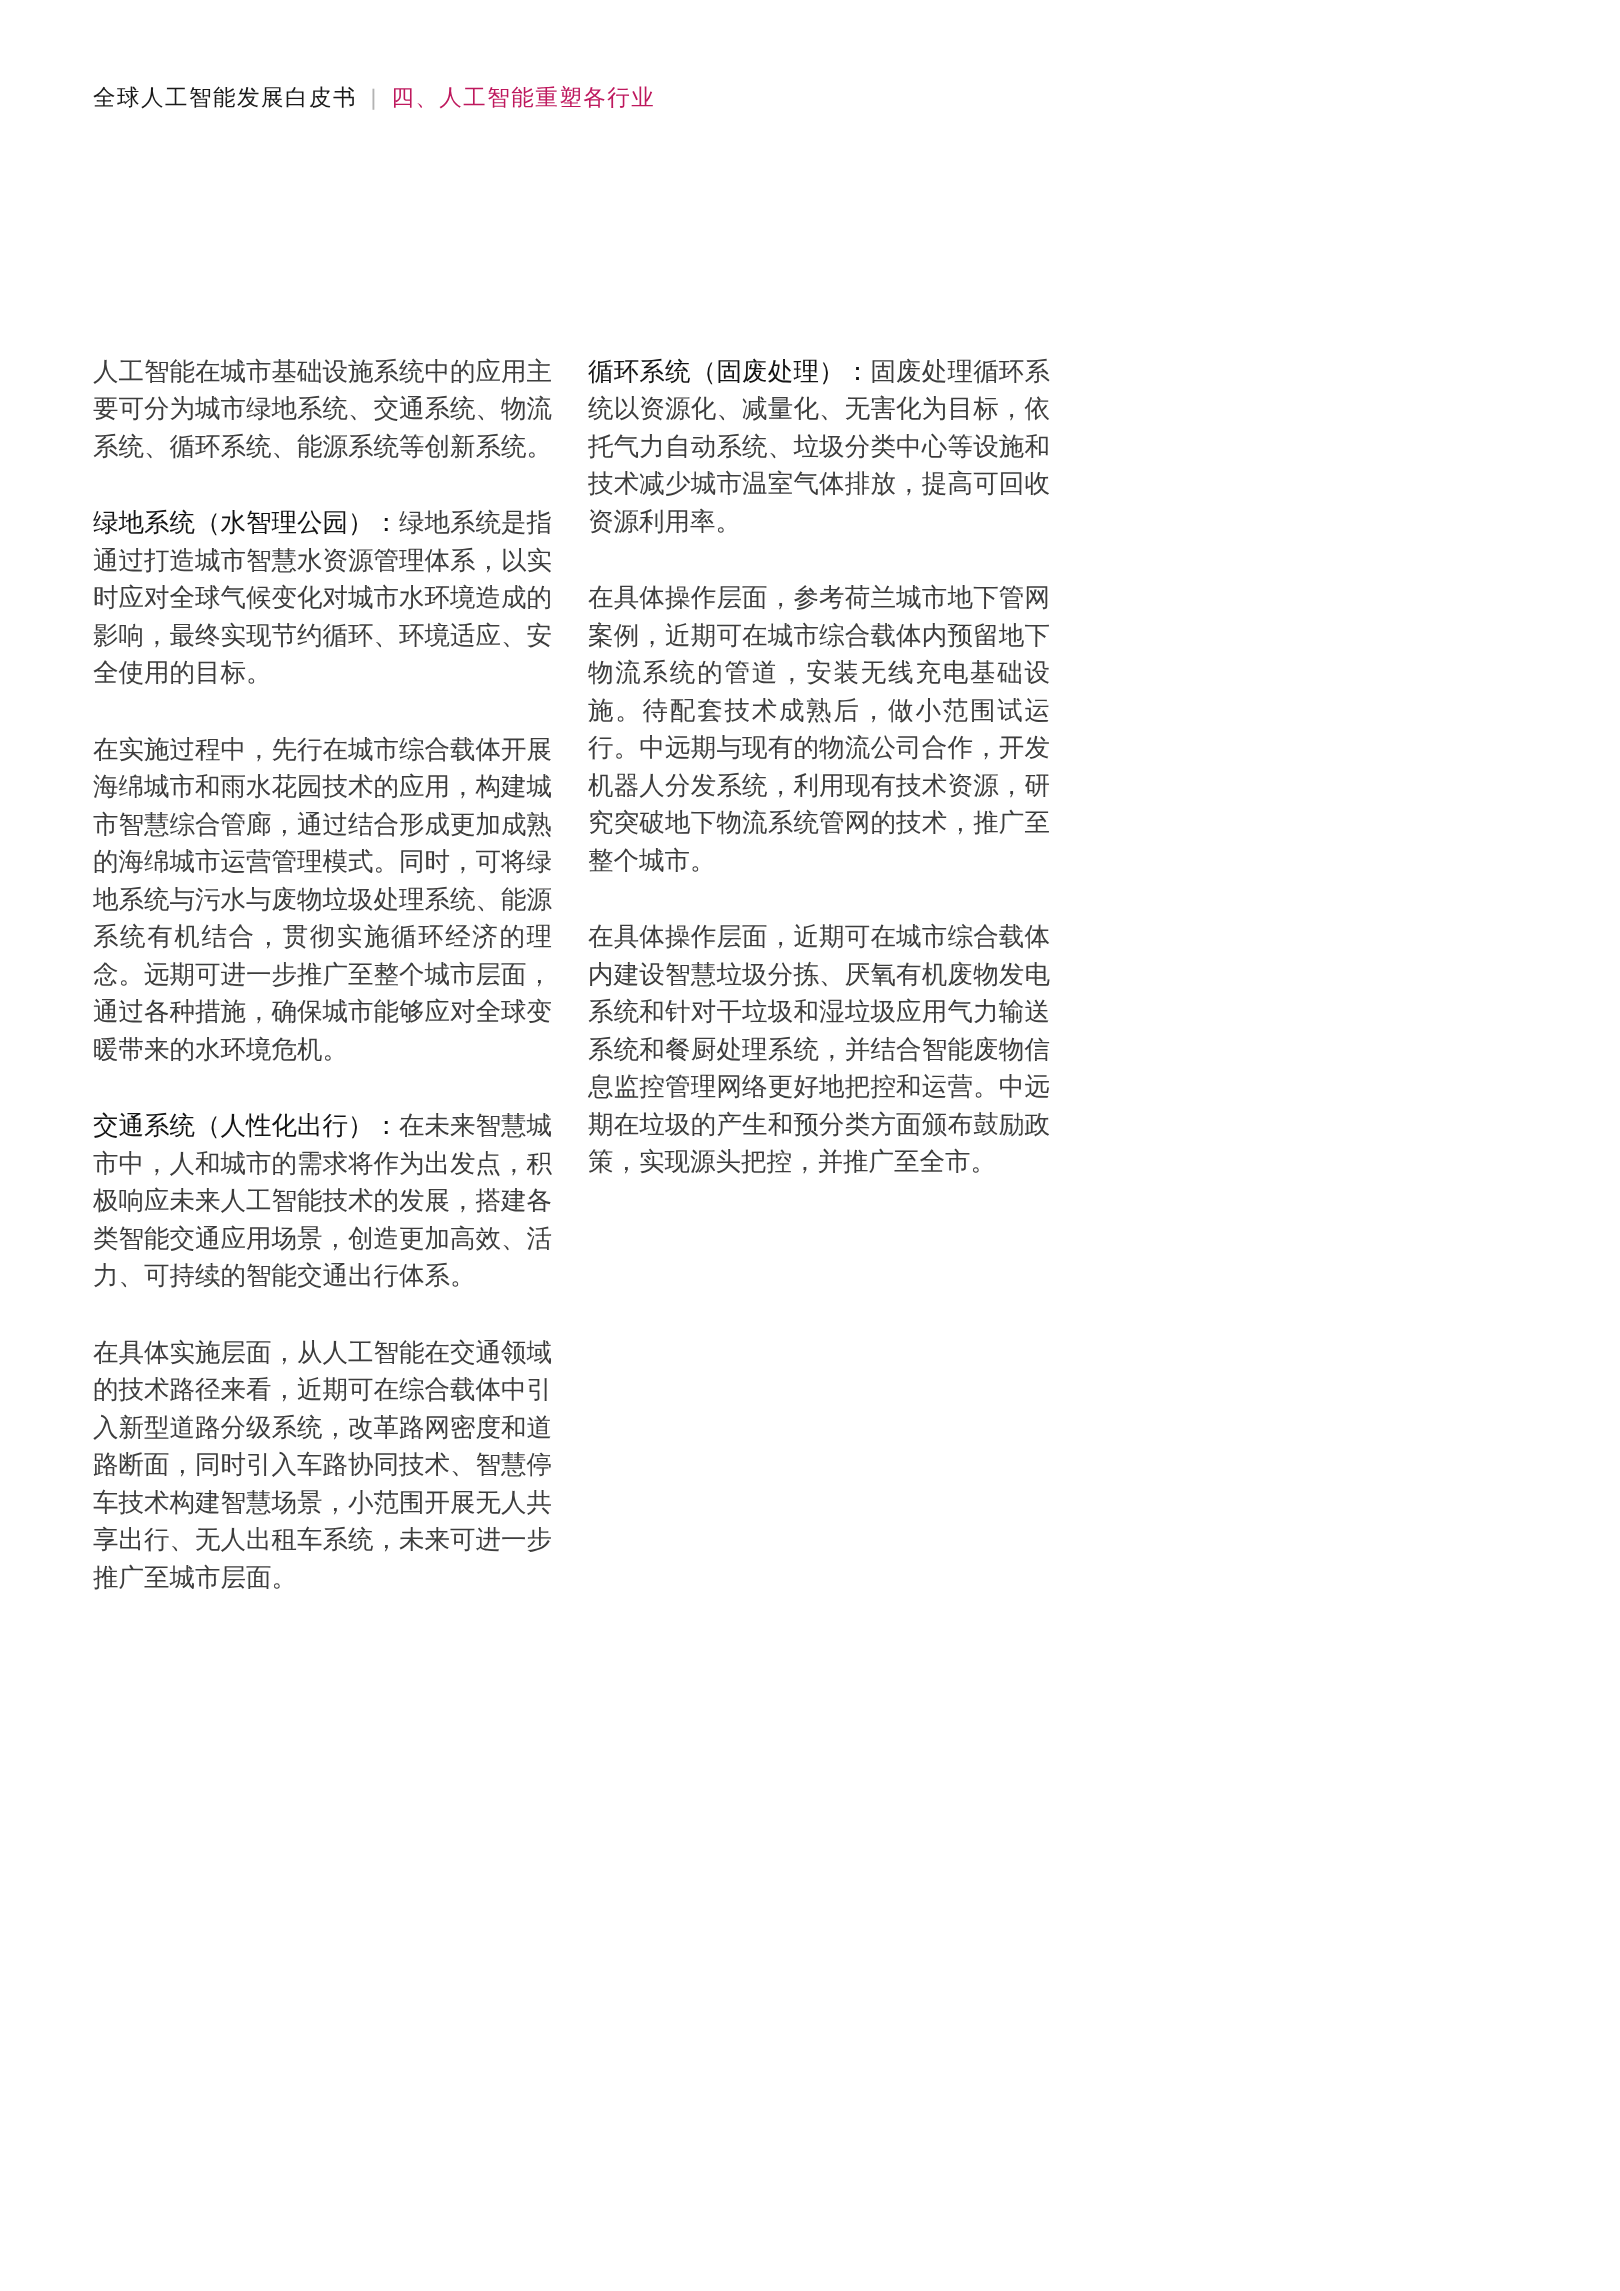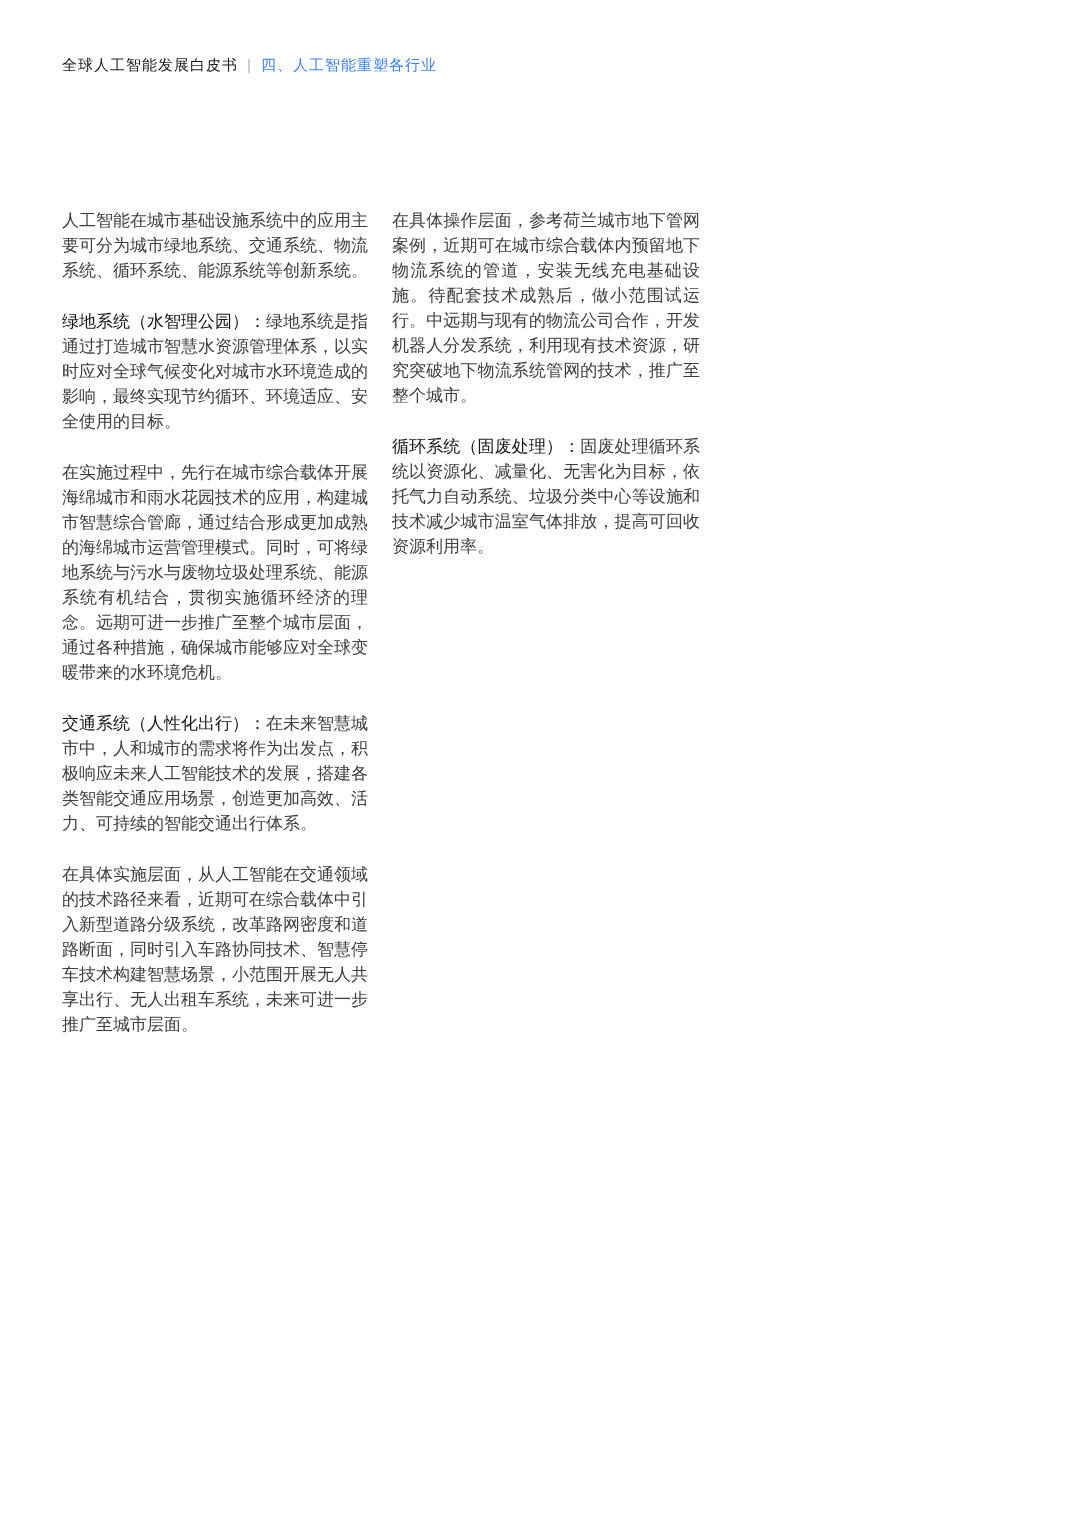--- a/index.html
+++ b/index.html
@@ -23,26 +23,26 @@
   .page-header .title {
     font-weight: normal;
     color: #1a1a1a;
   }
   .page-header .sep {
     color: #b3b3b3;
     margin: 0 9px;
     font-weight: normal;
   }
   .page-header .section {
-    color: #3b82f6;
+    color: #be185d;
     font-weight: normal;
   }
   .content-columns {
     position: absolute;
-    top: 208px;
+    top: 235px;
     left: 62px;
     display: flex;
     gap: 24px;
   }
   .col { display: block; }
   .col-left  { width: 306px; }
   .col-right { width: 308px; }
   .para {
     font-size: 17px;
     line-height: 25px;
@@ -76,21 +76,22 @@
 
     <div class="col col-left">
       <p class="para"><strong class="lead"></strong><span>人工智能在城市基础设施系统中的应用主要可分为城市绿地系统、交通系统、物流系统、循环系统、能源系统等创新系统。</span></p>
       <p class="para"><strong class="lead">绿地系统（水智理公园）：</strong><span>绿地系统是指通过打造城市智慧水资源管理体系，以实时应对全球气候变化对城市水环境造成的影响，最终实现节约循环、环境适应、安全使用的目标。</span></p>
       <p class="para"><strong class="lead"></strong><span>在实施过程中，先行在城市综合载体开展海绵城市和雨水花园技术的应用，构建城市智慧综合管廊，通过结合形成更加成熟的海绵城市运营管理模式。同时，可将绿地系统与污水与废物垃圾处理系统、能源系统有机结合，贯彻实施循环经济的理念。远期可进一步推广至整个城市层面，通过各种措施，确保城市能够应对全球变暖带来的水环境危机。</span></p>
       <p class="para"><strong class="lead">交通系统（人性化出行）：</strong><span>在未来智慧城市中，人和城市的需求将作为出发点，积极响应未来人工智能技术的发展，搭建各类智能交通应用场景，创造更加高效、活力、可持续的智能交通出行体系。</span></p>
       <p class="para"><strong class="lead"></strong><span>在具体实施层面，从人工智能在交通领域的技术路径来看，近期可在综合载体中引入新型道路分级系统，改革路网密度和道路断面，同时引入车路协同技术、智慧停车技术构建智慧场景，小范围开展无人共享出行、无人出租车系统，未来可进一步推广至城市层面。</span></p>
     </div>
 
     <div class="col col-right">
+      <p class="para"><strong class="lead">循环系统（固废处理）：</strong><span>固废处理循环系统以资源化、减量化、无害化为目标，依托气力自动系统、垃圾分类中心等设施和技术减少城市温室气体排放，提高可回收资源利用率。</span></p>
       <p class="para"><strong class="lead"></strong><span>在具体操作层面，参考荷兰城市地下管网案例，近期可在城市综合载体内预留地下物流系统的管道，安装无线充电基础设施。待配套技术成熟后，做小范围试运行。中远期与现有的物流公司合作，开发机器人分发系统，利用现有技术资源，研究突破地下物流系统管网的技术，推广至整个城市。</span></p>
-      <p class="para"><strong class="lead">循环系统（固废处理）：</strong><span>固废处理循环系统以资源化、减量化、无害化为目标，依托气力自动系统、垃圾分类中心等设施和技术减少城市温室气体排放，提高可回收资源利用率。</span></p>
+      <p class="para"><strong class="lead"></strong><span>在具体操作层面，近期可在城市综合载体内建设智慧垃圾分拣、厌氧有机废物发电系统和针对干垃圾和湿垃圾应用气力输送系统和餐厨处理系统，并结合智能废物信息监控管理网络更好地把控和运营。中远期在垃圾的产生和预分类方面颁布鼓励政策，实现源头把控，并推广至全市。</span></p>
     </div>
 
   </div>
 
   <div class="page-number">88</div>
 
 </div>
 
 </body></html>

